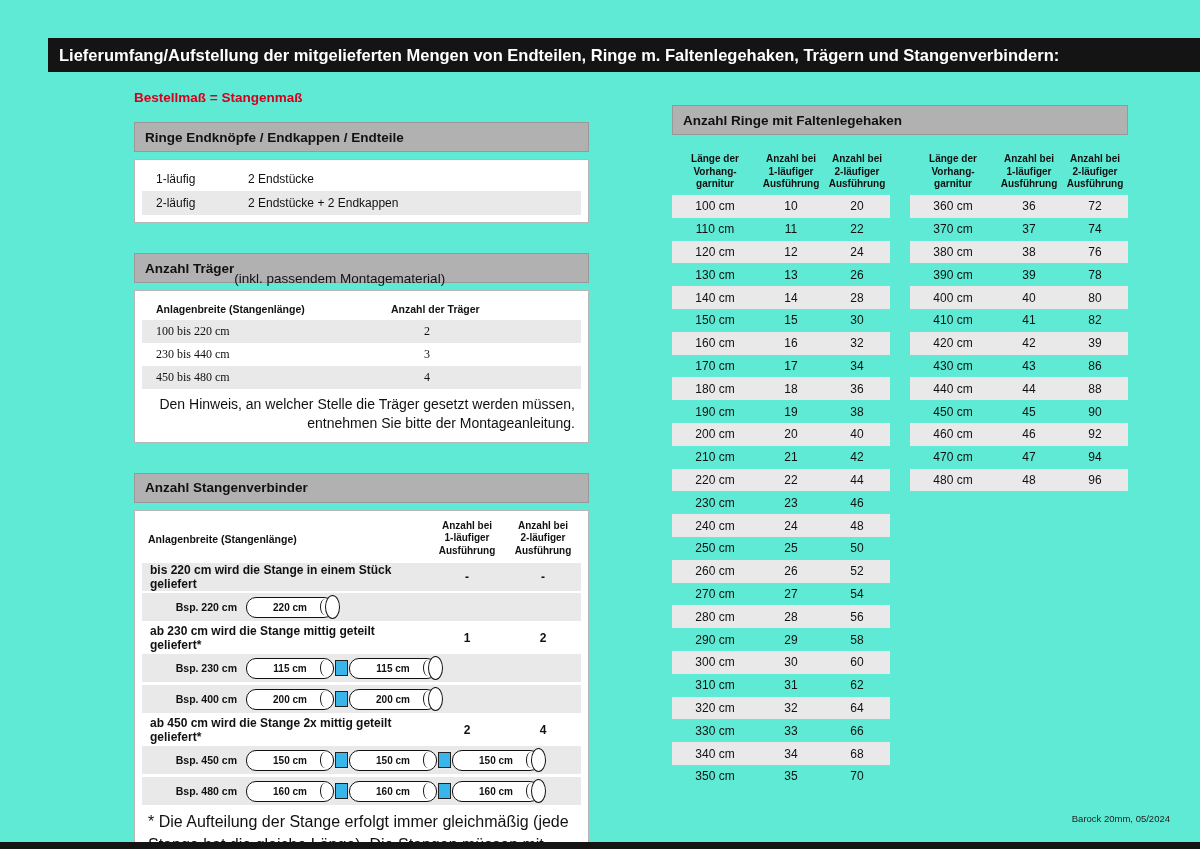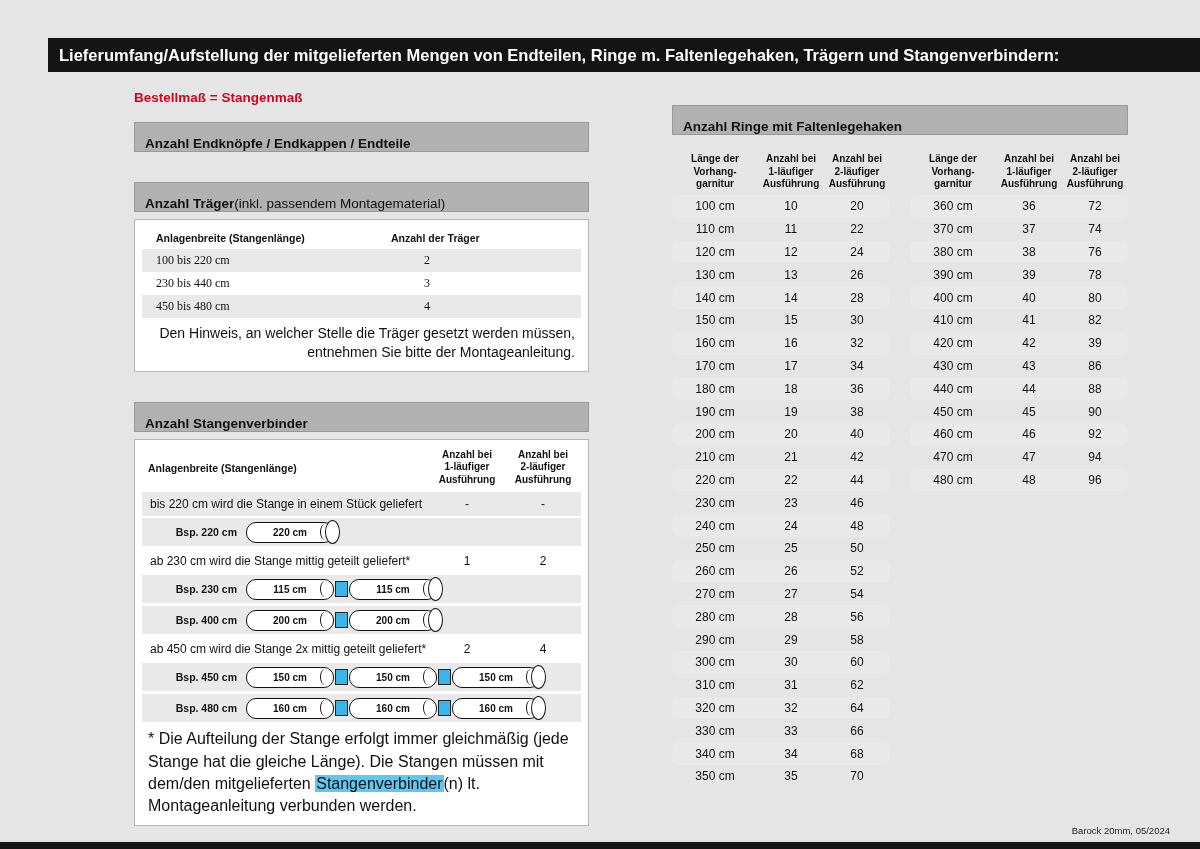--- a/index.html
+++ b/index.html
@@ -1,35 +1,35 @@
 <!DOCTYPE html>
 <html lang="de"><head>
 <meta charset="utf-8">
 <style>
   * { margin:0; padding:0; box-sizing:border-box; }
   html,body { background:#fff; }
   .page {
-    position:relative; width:1200px; height:849px; background:#e5e5e5;
+    position:relative; width:1200px; height:849px; background:#5eead4;
     font-family:"Liberation Sans", sans-serif; color:#111; overflow:hidden;
   }
   .titlebar {
     position:absolute; left:48px; top:38px; right:0; height:34px;
     background:#141414; color:#fff; display:flex; align-items:center;
     font-weight:bold; font-size:16.5px; padding-left:11px;
   }
   .bottombar { position:absolute; left:0; right:0; bottom:0; height:7px; background:#141414; }
-  .footer { position:absolute; right:30px; bottom:13px; font-size:9.5px; color:#222; }
+  .footer { position:absolute; right:30px; bottom:25px; font-size:9.5px; color:#222; }
 
   .col-left  { position:absolute; left:134px; top:90px;  width:455px; }
   .col-right { position:absolute; left:672px; top:105px; width:456px; }
 
   .red-note { color:var(--red,#d6001c); font-weight:bold; font-size:13.5px; margin-bottom:17px; }
 
   .bar {
-    background:var(--gray,#b1b1b1); height:30px; display:flex; align-items:flex-end;
+    background:var(--gray,#b1b1b1); height:30px; display:flex; align-items:center;
     font-size:13.5px; padding-left:10px; border:1px solid #999;
   }
   .bar b { font-weight:bold; }
   .bar span { font-weight:normal;margin-top:20px; }
   .mt { margin-top:30px; }
 
   .box { border:1px solid #b7b7b7; margin-top:7px; padding:7px; background:#fff; }
 
   .stripe { background:#e9e9e9; }
 
@@ -40,21 +40,21 @@
   .trg-head { display:grid; grid-template-columns:235px 1fr; font-size:10.5px; font-weight:bold; height:22px; align-items:center; padding-left:14px; }
   .trg-row  { display:grid; grid-template-columns:235px 1fr; height:23px; align-items:center; font-size:12px; padding-left:14px;font-family:Liberation Serif, serif; }
   .trg-val  { padding-left:33px; }
   .note { font-size:14px; line-height:1.35; padding:6px 6px 2px 14px;text-align:right; }
 
   
   .vb-head { display:grid; grid-template-columns:1fr 76px 76px; align-items:center; padding:2px 0 6px 6px; min-height:40px; }
   .vb-head .h1 { font-size:10.5px; font-weight:bold; }
   .vb-head .hc { font-size:10px; font-weight:bold; text-align:center; white-space:pre-line; line-height:1.25; }
   .vb-sec { margin-bottom:2px; }
-  .vb-desc { display:grid; grid-template-columns:1fr 76px 76px; align-items:center; min-height:24px; font-size:12px; margin-bottom:2px; }
+  .vb-desc { display:grid; grid-template-columns:1fr 76px 76px; align-items:center; min-height:24px; font-size:12px; margin-bottom:2px;font-weight:bold; }
   .vb-desc .t { padding-left:8px; }
   .vb-desc .v { text-align:center; }
   .vb-example { display:flex; align-items:center; height:28px; margin-bottom:3px; }
   .vb-ex-label { width:104px; text-align:right; padding-right:9px; font-size:10.5px; font-weight:bold; flex:none; }
 
   
   .rod { display:flex; align-items:center; height:26px; }
   .rod-seg {
     position:relative; height:21px; width:88px; background:#fff;
     border:1.5px solid #111; border-radius:10px;
@@ -69,37 +69,49 @@
   .rod-end  { width:15px; height:24px; border:1.5px solid #111; border-radius:50%; background:#fff; margin-left:-9px; flex:none; position:relative; z-index:2; }
 
   .footnote { font-size:16px; line-height:1.4; margin-top:6px; padding:0 4px 0 6px; }
   .hl { background:var(--hl,#5ec8f0); padding:0 1px; }
 
   
   .ring-wrap { display:flex; gap:20px; margin-top:14px; }
   .ring-table { width:218px; }
   .ring-head { display:grid; grid-template-columns:86px 66px 66px; font-size:10px; font-weight:bold; text-align:center; align-items:center; height:46px; line-height:1.25; }
   .pre { white-space:pre-line; }
-  .ring-row { display:grid; grid-template-columns:86px 66px 66px; height:22.8px; align-items:center; text-align:center; font-size:12px;border-radius:7px; }
+  .ring-row { display:grid; grid-template-columns:86px 66px 66px; height:22.8px; align-items:center; text-align:center; font-size:12px; }
 </style>
 </head>
 <body>
 
 <div class="page" style="--red: #d6001c; --blue: #3ab5e9; --hl: #5ec8f0; --gray: #b1b1b1;">
 
   <div class="titlebar">
     <span>Lieferumfang/Aufstellung der mitgelieferten Mengen von Endteilen, Ringe m. Faltenlegehaken, Trägern und Stangenverbindern:</span>
   </div>
 
   <div class="col-left">
 
     <div class="red-note">Bestellmaß = Stangenmaß</div>
 
     <div class="bar">
-      <b>Anzahl Endknöpfe / Endkappen / Endteile</b>
+      <b>Ringe Endknöpfe / Endkappen / Endteile</b>
+    </div>
+    <div class="box">
+      <div id="endteile-rows">
+          <div class="row2">
+            <div>1-läufig</div>
+            <div>2 Endstücke</div>
+          </div>
+          <div class="row2 stripe">
+            <div>2-läufig</div>
+            <div>2 Endstücke + 2 Endkappen</div>
+          </div>
+        </div>
     </div>
 
     <div class="bar mt">
       <b>Anzahl Träger</b>
         <span> (inkl. passendem Montagematerial)</span>
     </div>
     <div class="box">
       <div class="trg-head">
         <div>Anlagenbreite (Stangenlänge)</div>
         <div>Anzahl der Träger</div>

